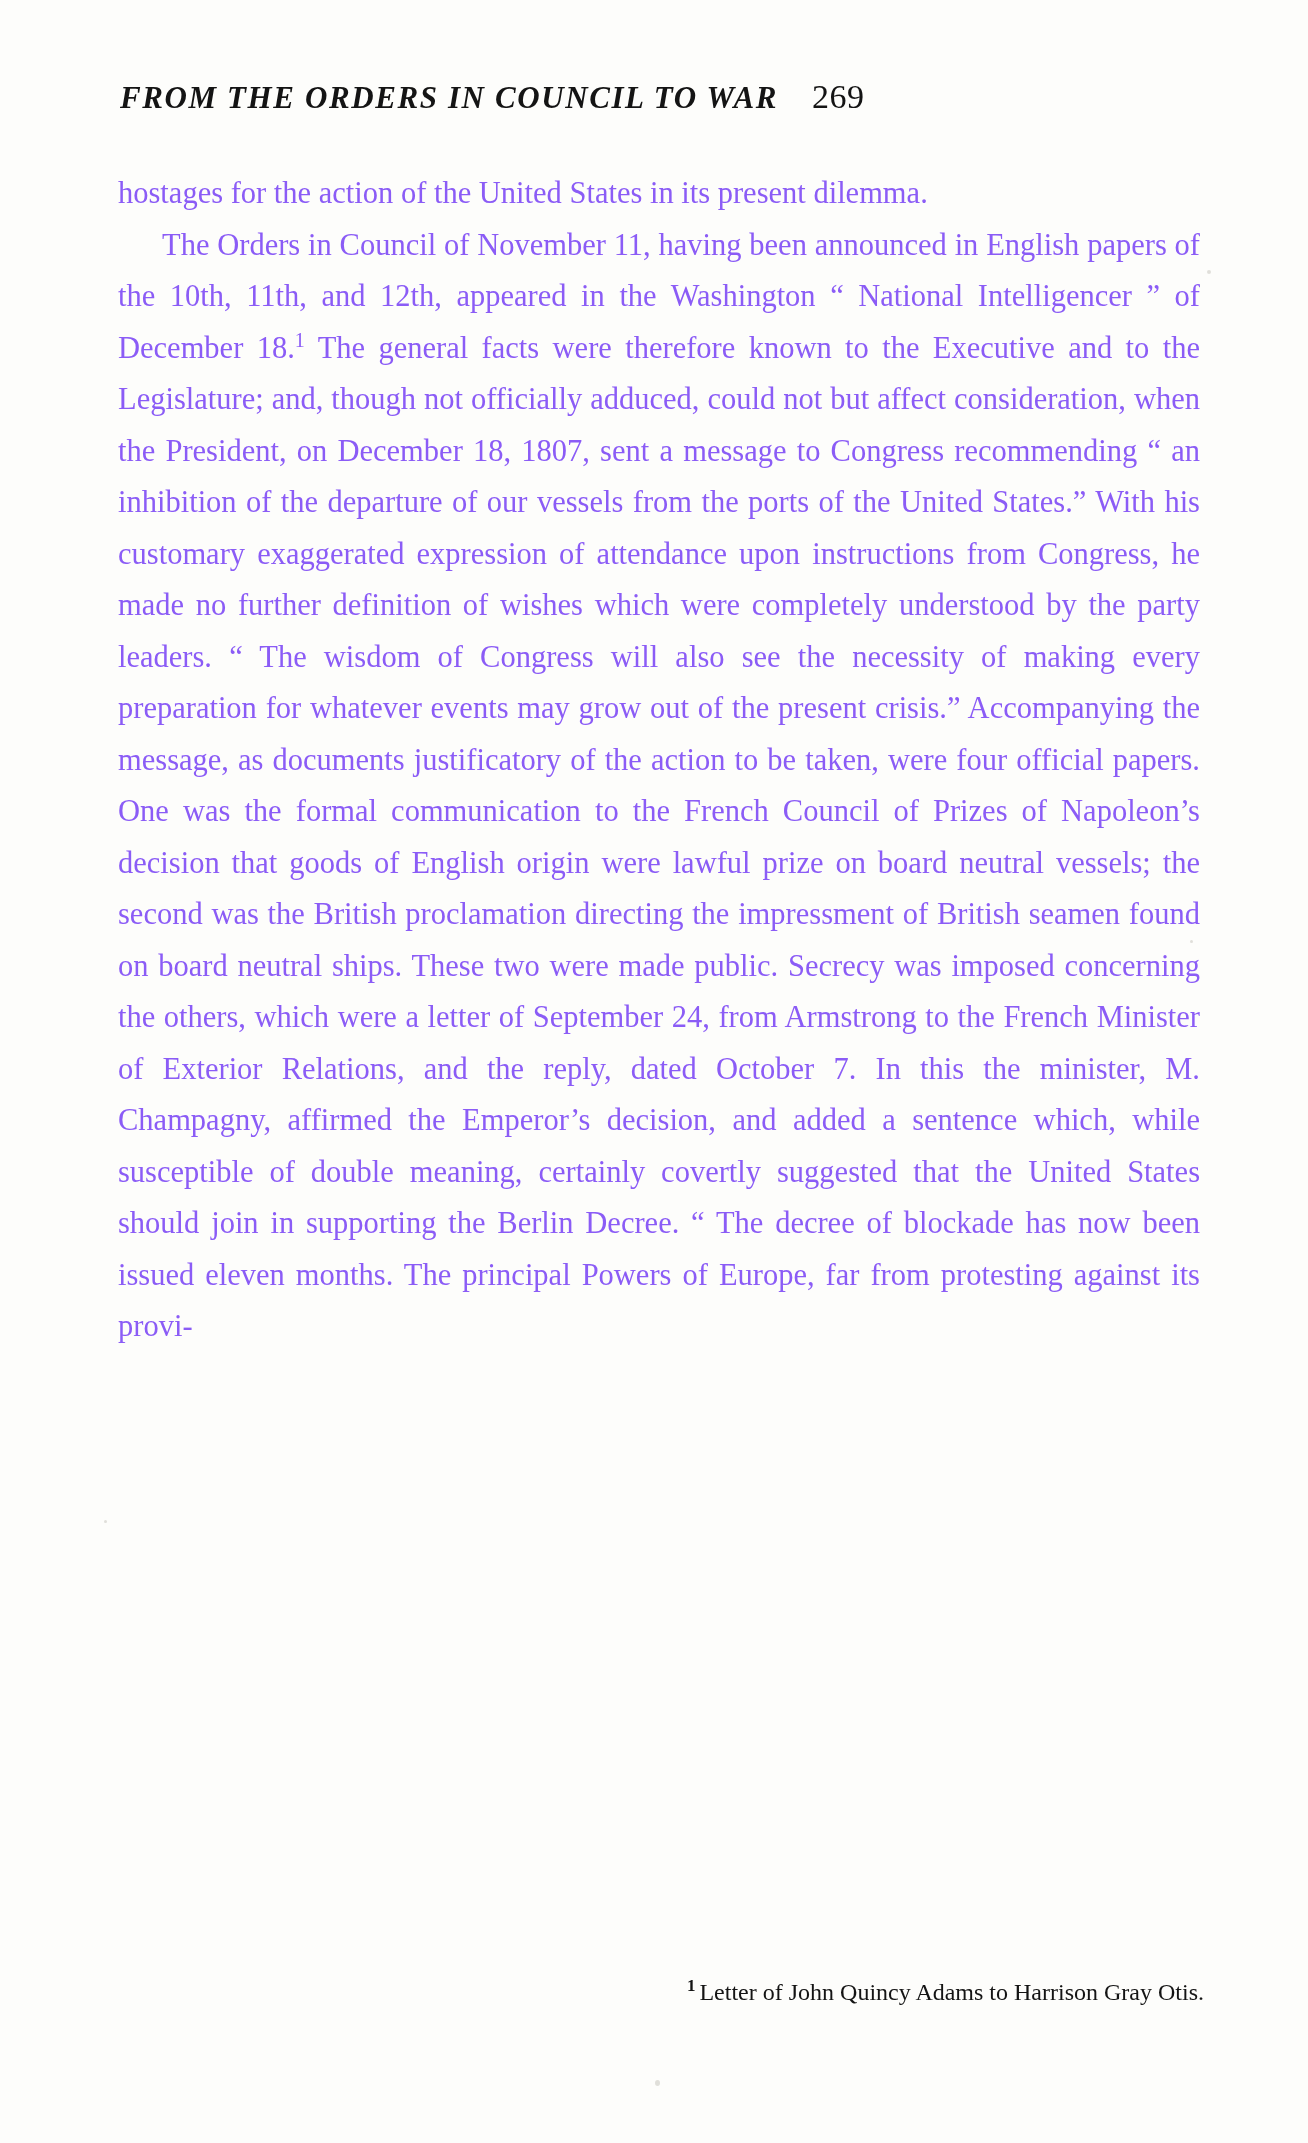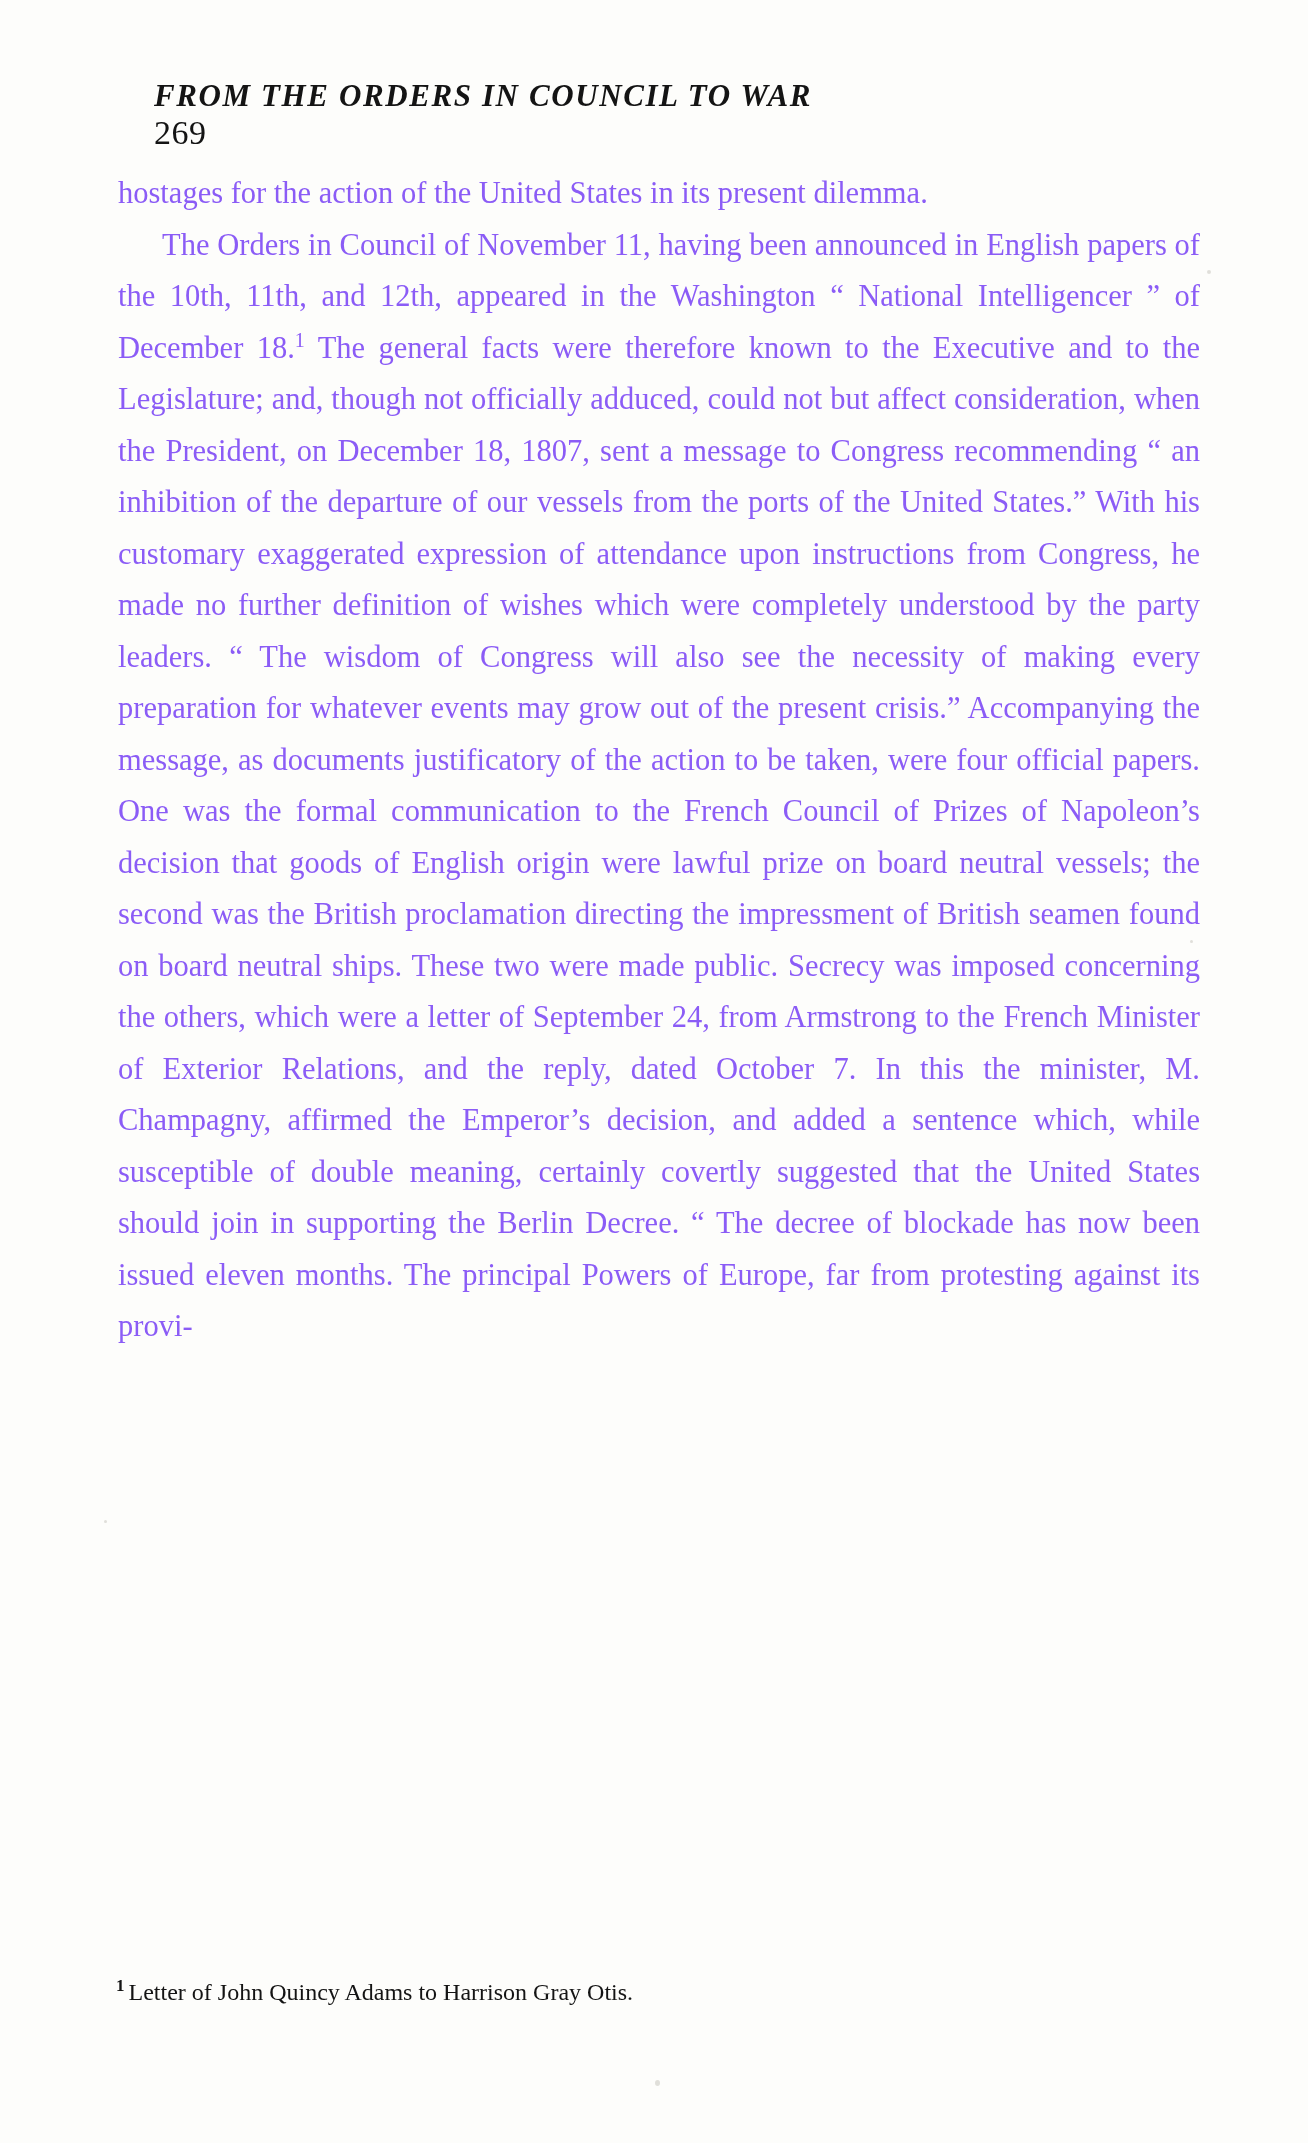--- a/index.html
+++ b/index.html
@@ -24,21 +24,20 @@
     background: #fdfdfb;
   }
   .header {
     position: absolute;
     left: 120px;
     top: 78px;
     width: 1080px;
     display: flex;
     align-items: baseline;
     justify-content: flex-start;
-    flex-direction: column;
   }
   .running-head {
     font-style: italic;
     font-weight: bold;
     font-size: 31px;
     letter-spacing: 1.6px;
     white-space: nowrap;
     color: #141414;
   }
   .page-number {
@@ -65,24 +64,24 @@
   .body-text p.indent {
     text-indent: 44px;
   }
   .fn-marker {
     font-size: 20px;
     vertical-align: super;
     line-height: 0;
   }
   .footnote {
     position: absolute;
-    left: 116px;
+    left: 122px;
     top: 1975px;
     width: 1082px;
-    text-align: left;
+    text-align: right;
     font-size: 24px;
     line-height: 34px;
     color: #141414;
   }
   .footnote .fn-num {
     font-size: 17px;
     vertical-align: super;
     line-height: 0;
     font-weight: bold;
     margin-right: 4px;

